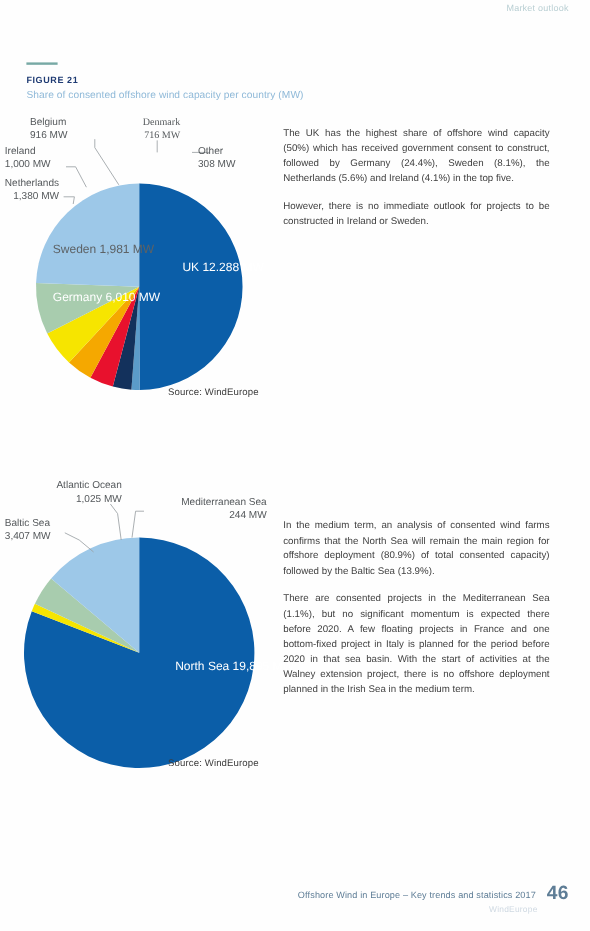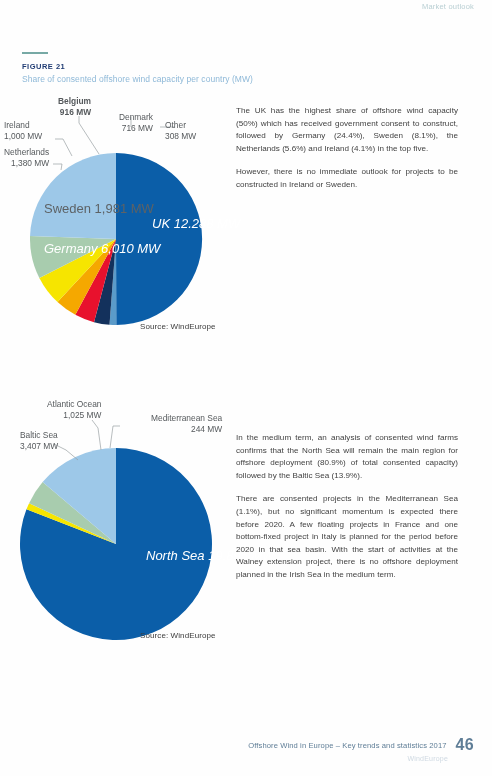--- a/index.html
+++ b/index.html
@@ -85,27 +85,27 @@
     font-size: 8.4px;
     line-height: 11px;
     color: #55595c;
     white-space: nowrap;
   }
   .callout .name { display: block; }
   .callout .val  { display: block; text-align: right; }
 
   .inpie {
     position: absolute;
-    font-size: 13px;
+    font-size: 10px;
     line-height: 11px;
     color: #ffffff;
     white-space: nowrap;
     text-align: center;
   }
-  .inpie.dark { color: #ffffff; font-style: italic; }
+  .inpie.dark { color: #ffffff; }
   .inpie.grey { color: #5d6265; }
 
   
   .body-col {
     position: absolute;
     left: 236px;
     width: 222px;
     font-size: 8.1px;
     line-height: 12.6px;
     color: #3f3f3f;
@@ -181,25 +181,25 @@
       <g>
         <path class="leader" d="M79 22 L79 29 L99 60"></path>
         <path class="leader" d="M131 23 L131 33"></path>
         <path class="leader" d="M160 33 L175 33"></path>
         <path class="leader" d="M55 45 L63 45 L72 62"></path>
         <path class="leader" d="M53 70 L62 70 L61 76"></path>
       </g>
     </svg>
   </div>
 
-  <div class="callout" style="left:58px; top:96px;font-weight:bold;">
+  <div class="callout" style="left:25px; top:96px;">
     <span class="name">Belgium</span>
     <span class="val">916 MW</span>
   </div>
-  <div class="callout" style="left:119px; top:112px;">
+  <div class="callout" style="left:119px; top:96px;font-family:Liberation Serif, serif;">
     <span class="name">Denmark</span>
     <span class="val">716 MW</span>
   </div>
   <div class="callout" style="left:165px; top:120px;">
     <span class="name">Other</span>
     <span class="val">308 MW</span>
   </div>
   <div class="callout" style="left:4px; top:120px;">
     <span class="name">Ireland</span>
     <span class="val">1,000 MW</span>
@@ -247,21 +247,21 @@
   </div>
 
   <div class="callout" style="left:47px; top:399px;">
     <span class="name">Atlantic Ocean</span>
     <span class="val">1,025 MW</span>
   </div>
   <div class="callout" style="left:136px; top:413px;margin-left:15px;">
     <span class="name">Mediterranean Sea</span>
     <span class="val">244 MW</span>
   </div>
-  <div class="callout" style="left:4px; top:430px;margin-left:16px;">
+  <div class="callout" style="left:4px; top:430px;">
     <span class="name">Baltic Sea</span>
     <span class="val">3,407 MW</span>
   </div>
   <div class="inpie dark" style="left:146px; top:550px;">
     <span class="name">North Sea</span>
     <span class="val">19,895 MW</span>
   </div>
 
   <div class="source-line" id="source-22">Source: WindEurope</div>
 

